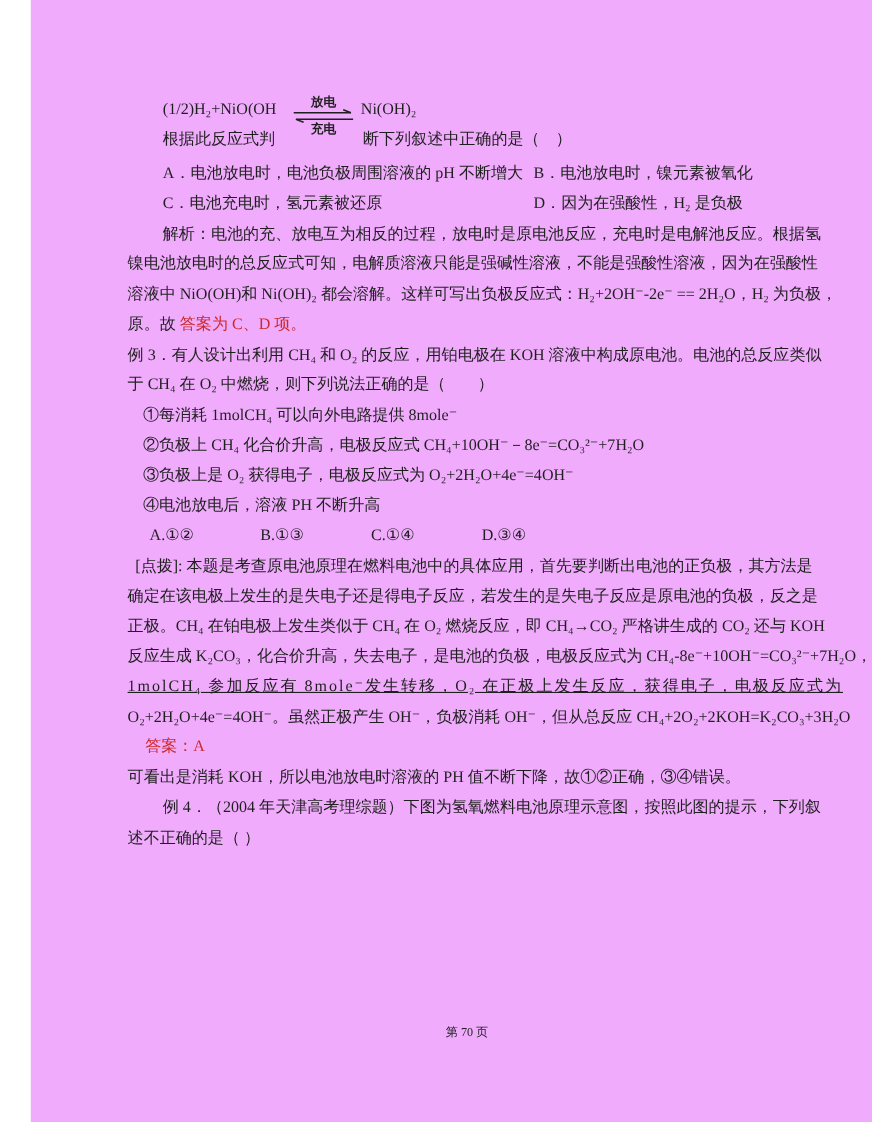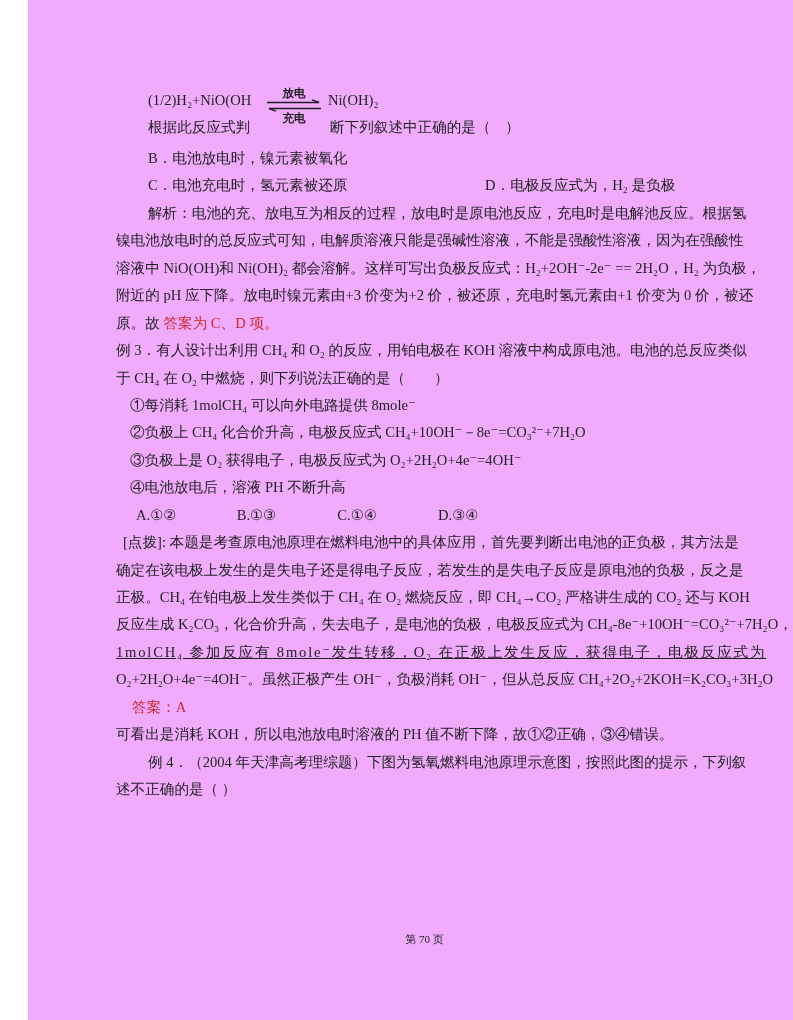--- a/index.html
+++ b/index.html
@@ -71,31 +71,31 @@
           </g>
         </svg>
         <div>充电</div>
       </div>
       <span class="eq-abs" style="left:212px; top:3px;">Ni(OH)₂</span>
       <span class="eq-abs" style="left:32px; top:30px;">根据此反应式判</span>
       <span class="eq-abs" style="left:214px; top:30px;">断下列叙述中正确的是（　）</span>
     </div>
 
     <div class="line q1-row">
+      <span class="q1-left">A．电池放电时，电池负极周围溶液的 pH 不断增大</span>
       <span>B．电池放电时，镍元素被氧化</span>
     </div>
     <div class="line q1-row">
       <span class="q1-left">C．电池充电时，氢元素被还原</span>
-      <span>D．电极反应式为，H₂ 是负极</span>
+      <span>D．因为在强酸性，H₂ 是负极</span>
     </div>
 
     <div class="line ind-2">解析：电池的充、放电互为相反的过程，放电时是原电池反应，充电时是电解池反应。根据氢</div>
     <div class="line">镍电池放电时的总反应式可知，电解质溶液只能是强碱性溶液，不能是强酸性溶液，因为在强酸性</div>
     <div class="line">溶液中 NiO(OH)和 Ni(OH)₂ 都会溶解。这样可写出负极反应式：H₂+2OH⁻-2e⁻ == 2H₂O，H₂ 为负极，</div>
-    <div class="line">附近的 pH 应下降。放电时镍元素由+3 价变为+2 价，被还原，充电时氢元素由+1 价变为 0 价，被还</div>
     <div class="line">
       <span>原。故</span>
       <span class="red">答案为 C、D 项。</span>
     </div>
 
     <div class="line">例 3．有人设计出利用 CH₄ 和 O₂ 的反应，用铂电极在 KOH 溶液中构成原电池。电池的总反应类似</div>
     <div class="line">于 CH₄ 在 O₂ 中燃烧，则下列说法正确的是（　　）</div>
     <div class="line ind-1">①每消耗 1molCH₄ 可以向外电路提供 8mole⁻</div>
     <div class="line ind-1">②负极上 CH₄ 化合价升高，电极反应式 CH₄+10OH⁻－8e⁻=CO₃²⁻+7H₂O</div>
     <div class="line ind-1">③负极上是 O₂ 获得电子，电极反应式为 O₂+2H₂O+4e⁻=4OH⁻</div>

